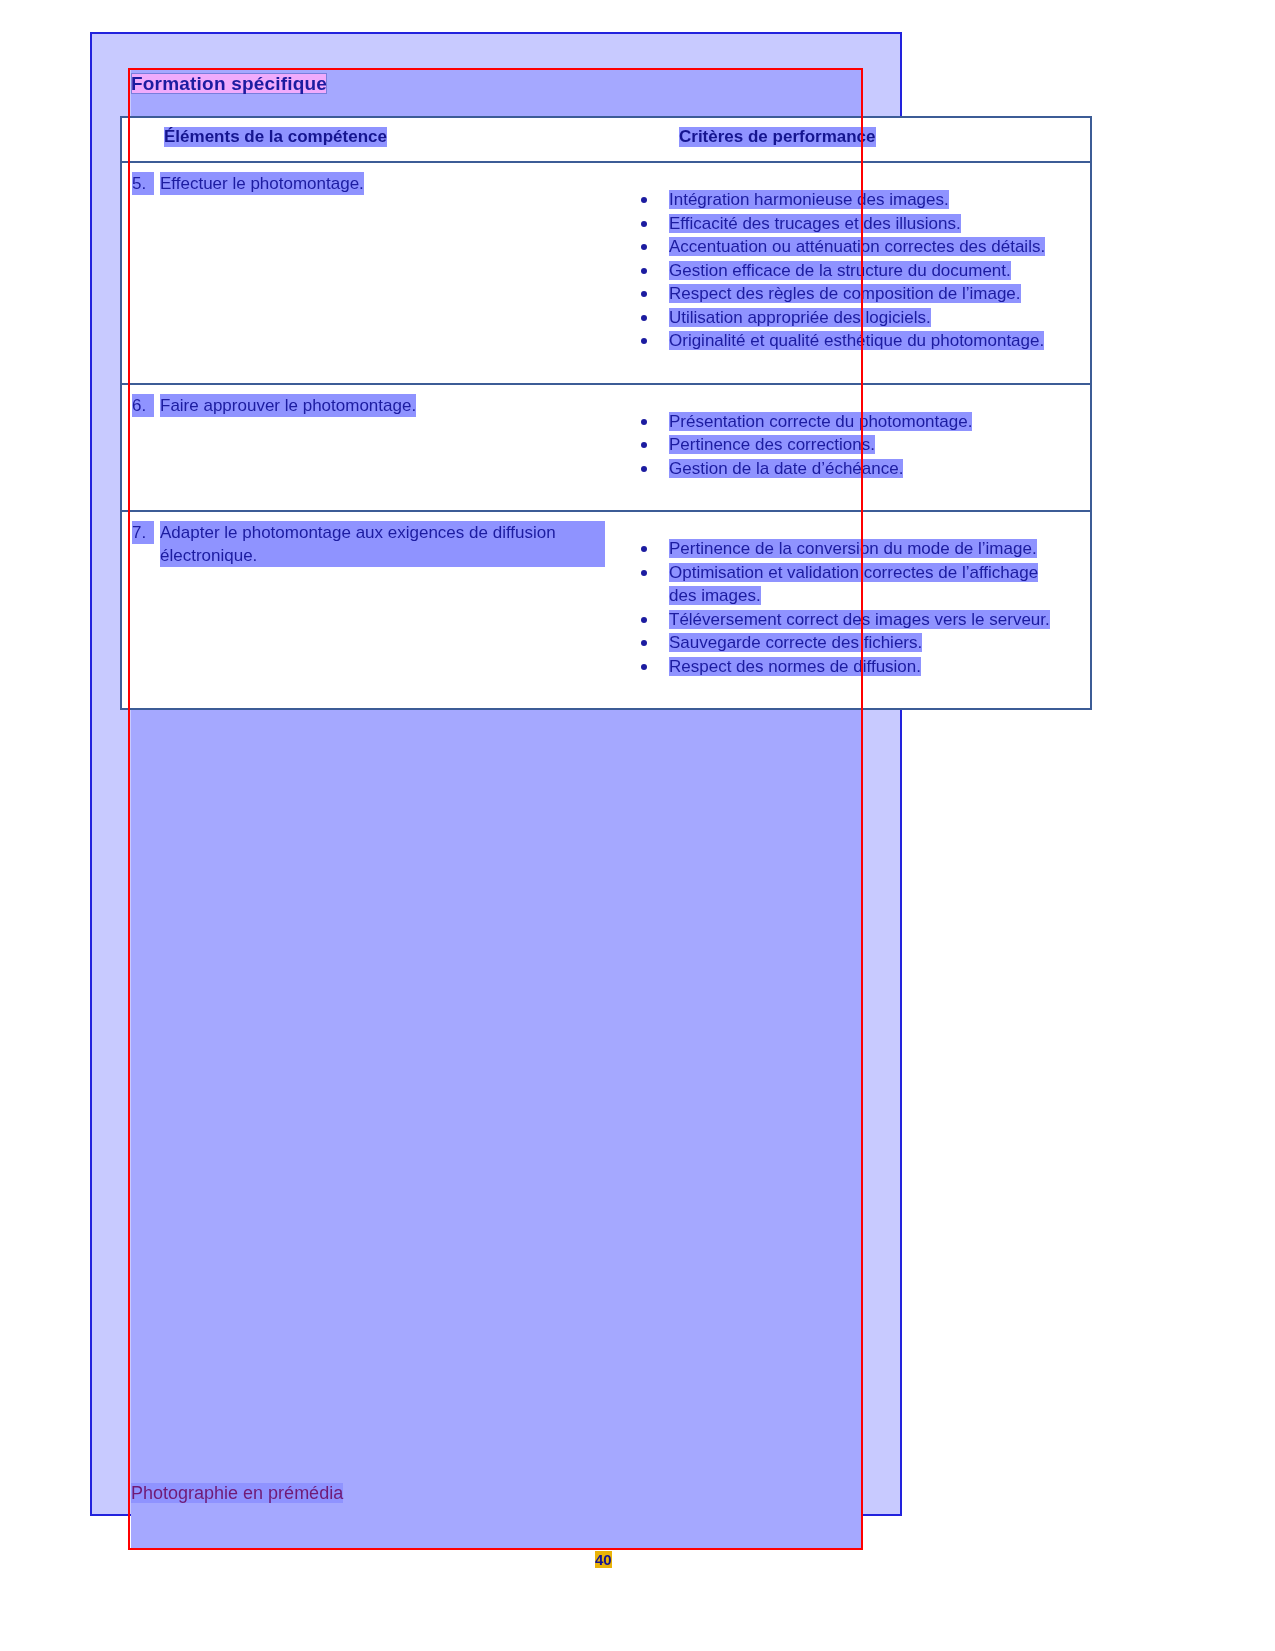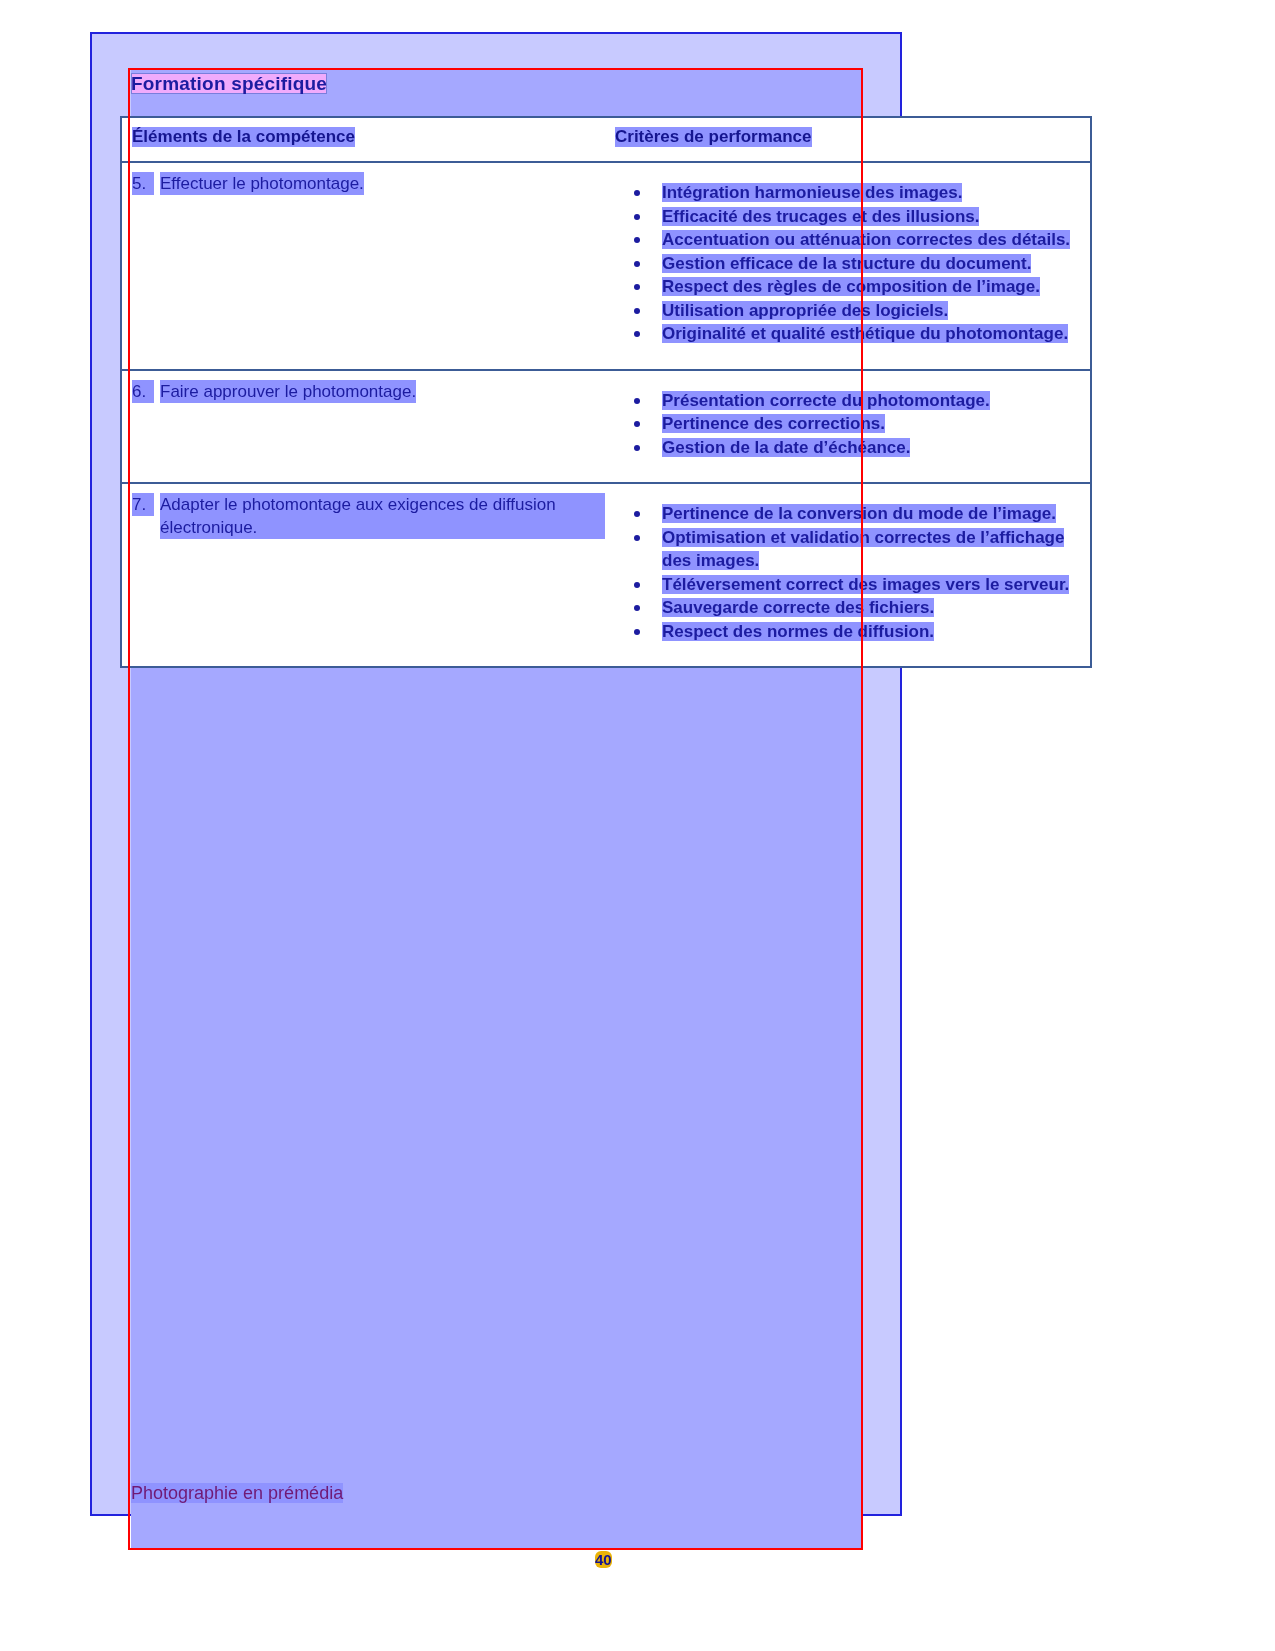--- a/index.html
+++ b/index.html
@@ -39,31 +39,31 @@
   #competency-table{
     position:absolute;left:120px;top:116px;width:972px;
     border:2px solid #3c5c96;box-sizing:border-box;z-index:15;
     background:#ffffff;
   }
   #competency-table .row{display:flex;border-bottom:2px solid #3c5c96;}
   #competency-table .row:last-child{border-bottom:none;}
   #competency-table .c-left{width:493px;box-sizing:border-box;padding:9px 10px 14px 10px;}
   #competency-table .c-right{flex:1;box-sizing:border-box;padding:9px 8px 14px 0;}
 
-  .hdr-row .c-left,.hdr-row .c-right{padding-top:10px;padding-bottom:12px;}
+  .hdr-row .c-left,.hdr-row .c-right{padding-top:10px;padding-bottom:12px;margin-left:32px;}
   .hdr{font-size:17px;font-weight:bold;color:#15158f;display:inline-block;}
 
   .elem{
     font-size:17px;color:#1c1ca0;line-height:23px;
     display:flex;gap:6px;align-items:flex-start;
   }
   .elem .num{min-width:22px;}
   .elem .txt{display:inline-block;}
 
-  ul.crit{list-style:none;margin:9px;padding:0;font-weight:bold;}
+  ul.crit{list-style:none;margin:16px;padding:0;}
   ul.crit li{
     position:relative;font-size:17px;color:#1c1ca0;line-height:23.5px;
     padding-left:38px;margin:0 0 0 0;
   }
   ul.crit li .bullet{
     position:absolute;left:10px;top:9px;width:6px;height:6px;
     background:#1c1ca0;border-radius:50%;
   }
   ul.crit li .sel{display:inline;}
 
@@ -73,21 +73,21 @@
   
   #footer-title{
     position:absolute;left:131px;top:1483px;z-index:22;
     font-size:18px;color:#701a75;white-space:nowrap;
   }
   #footer-title .sel{background:#8f93ff;}
   #page-number{
     position:absolute;left:595px;top:1551px;z-index:22;
     font-size:15px;color:#15158f;font-weight:bold;
   }
-  #page-number .sel{background:#eab308;border-radius:6px;}
+  #page-number .sel{background:#eab308;}
 
   
   .row{background:#ffffff;}
 
   .tbl-inner{position:relative;z-index:18;}
 </style>
 </head>
 <body>
 
 <div id="page-sheet"></div>

